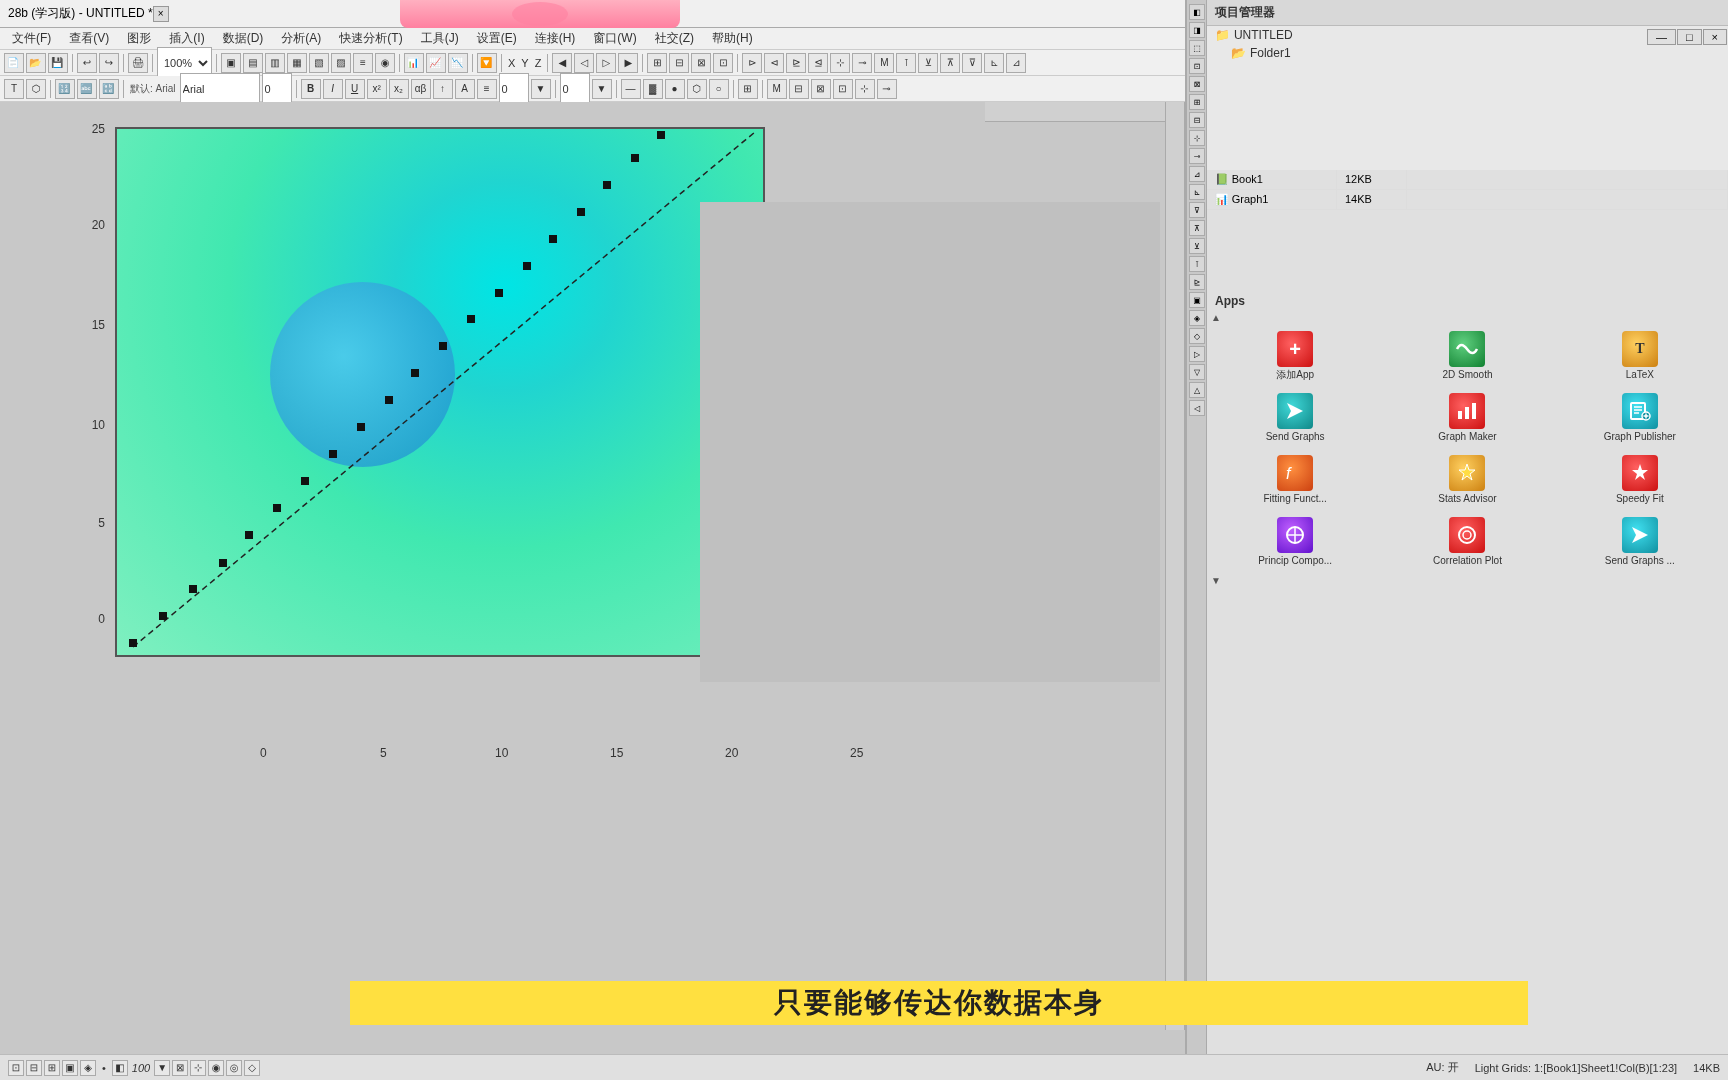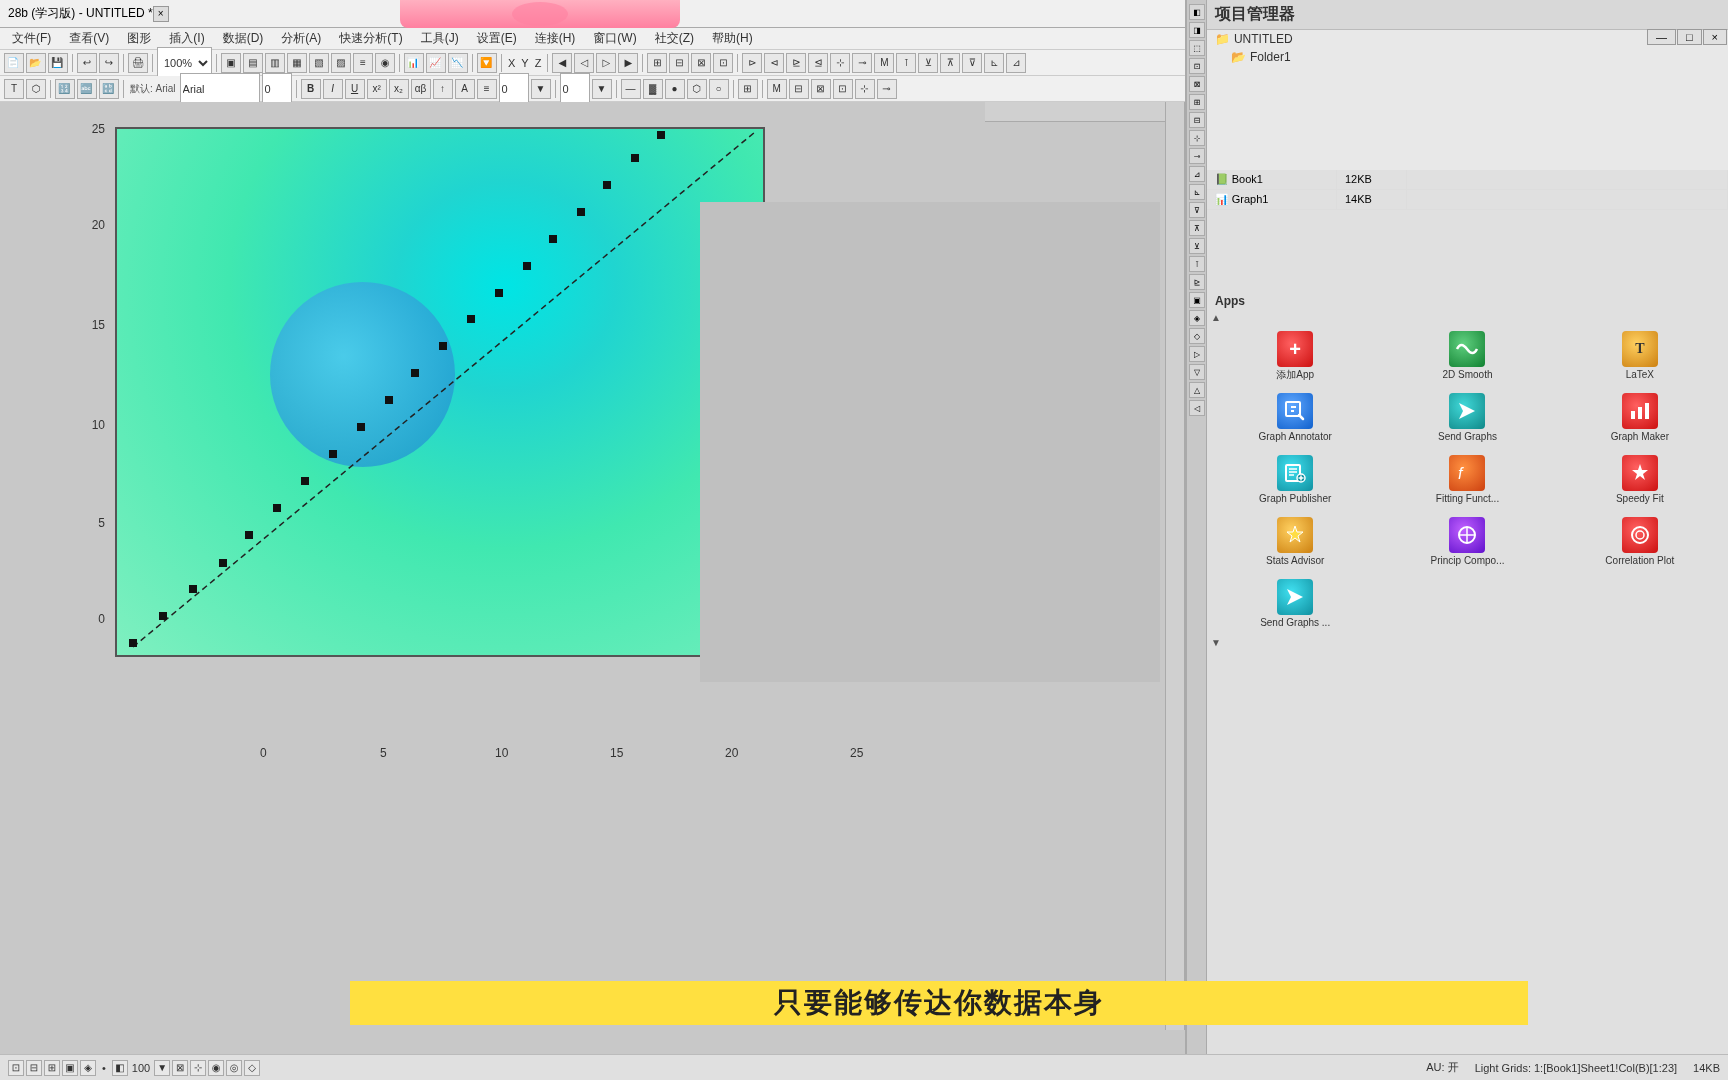--- a/index.html
+++ b/index.html
@@ -182,21 +182,21 @@
     }
 
     
     #project-manager {
       position: absolute;
       top: 0; left: 20px; right: 0;
       height: 170px;
       background: #e8e8e8;
     }
     .panel-title {
-      font-size: 16px;
+      font-size: 12px;
       font-weight: bold;
       color: #333;
       padding: 4px 8px;
       background: #d8d8d8;
       border-bottom: 1px solid #bbb;
     }
 
     .tree-item {
       display: flex;
       align-items: center;
@@ -682,31 +682,20 @@
         <span class="app-label">2D Smooth</span>
       </div>
 
       <div class="app-item">
         <div class="app-icon gold">
           <span style="color:#333; font-size:14px; font-weight:bold; font-family:serif;">T</span>
         </div>
         <span class="app-label">LaTeX</span>
       </div>
 
-      <div class="app-item">
-        <div class="app-icon blue">
-          <svg width="24" height="24" viewBox="0 0 24 24">
-              <rect x="3" y="3" width="14" height="14" rx="1" fill="none" stroke="white" stroke-width="2"></rect>
-              <line x1="8" y1="8" x2="13" y2="8" stroke="white" stroke-width="2"></line>
-              <line x1="8" y1="12" x2="11" y2="12" stroke="white" stroke-width="2"></line>
-              <path d="M16,16 l4,4" stroke="white" stroke-width="2.5" stroke-linecap="round"></path>
-            </svg>
-        </div>
-        <span class="app-label">Graph Annotator</span>
-      </div>
 
       <div class="app-item">
         <div class="app-icon teal">
           <svg width="24" height="24" viewBox="0 0 24 24">
               <polygon points="4,4 20,12 4,20 8,12" fill="white"></polygon>
             </svg>
         </div>
         <span class="app-label">Send Graphs</span>
       </div>
 
@@ -739,36 +728,36 @@
       <div class="app-item">
         <div class="app-icon orange">
           <svg width="24" height="24" viewBox="0 0 24 24">
               <text x="3" y="18" font-size="16" fill="white" font-style="italic">f</text>
             </svg>
         </div>
         <span class="app-label">Fitting Funct...</span>
       </div>
 
       <div class="app-item">
-        <div class="app-icon red">
-          <svg width="24" height="24" viewBox="0 0 24 24">
-              <polygon points="12,3 14,9 20,9 15,13 17,19 12,15 7,19 9,13 4,9 10,9" fill="white"></polygon>
-            </svg>
-        </div>
-        <span class="app-label">Speedy Fit</span>
-      </div>
-
-      <div class="app-item">
         <div class="app-icon gold">
           <svg width="24" height="24" viewBox="0 0 24 24">
               <polygon points="12,3 14,9 20,9 15,13 17,19 12,15 7,19 9,13 4,9 10,9" fill="#ffdd44"></polygon>
               <polygon points="12,3 14,9 20,9 15,13 17,19 12,15 7,19 9,13 4,9 10,9" fill="none" stroke="white" stroke-width="1"></polygon>
             </svg>
         </div>
         <span class="app-label">Stats Advisor</span>
+      </div>
+
+      <div class="app-item">
+        <div class="app-icon red">
+          <svg width="24" height="24" viewBox="0 0 24 24">
+              <polygon points="12,3 14,9 20,9 15,13 17,19 12,15 7,19 9,13 4,9 10,9" fill="white"></polygon>
+            </svg>
+        </div>
+        <span class="app-label">Speedy Fit</span>
       </div>
 
       <div class="app-item">
         <div class="app-icon purple">
           <svg width="24" height="24" viewBox="0 0 24 24">
               <circle cx="12" cy="12" r="8" fill="none" stroke="white" stroke-width="2"></circle>
               <line x1="4" y1="12" x2="20" y2="12" stroke="white" stroke-width="1.5"></line>
               <line x1="12" y1="4" x2="12" y2="20" stroke="white" stroke-width="1.5"></line>
             </svg>
         </div>
@@ -809,21 +798,21 @@
 <div id="status-bottom">
 
   <div style="display:flex; gap:2px; align-items:center;">
     <div class="toolbar-btn" style="width:16px;height:16px;">⊡</div>
     <div class="toolbar-btn" style="width:16px;height:16px;">⊟</div>
     <div class="toolbar-btn" style="width:16px;height:16px;">⊞</div>
     <div class="toolbar-btn" style="width:16px;height:16px;">▣</div>
     <div class="toolbar-btn" style="width:16px;height:16px;">◈</div>
     <span style="padding: 0 4px;">•</span>
     <div class="toolbar-btn" style="width:16px;height:16px;">◧</div>
-    <span style="padding: 0 2px;">100</span>
+    <span style="padding: 0 2px; font-style: italic;">100</span>
     <div class="toolbar-btn" style="width:16px;height:16px;">▼</div>
     <div class="toolbar-btn" style="width:16px;height:16px;">⊠</div>
     <div class="toolbar-btn" style="width:16px;height:16px;">⊹</div>
     <div class="toolbar-btn" style="width:16px;height:16px;">◉</div>
     <div class="toolbar-btn" style="width:16px;height:16px;">◎</div>
     <div class="toolbar-btn" style="width:16px;height:16px;">◇</div>
   </div>
   <div style="flex:1;"></div>
 
   <span>AU: 开</span>

